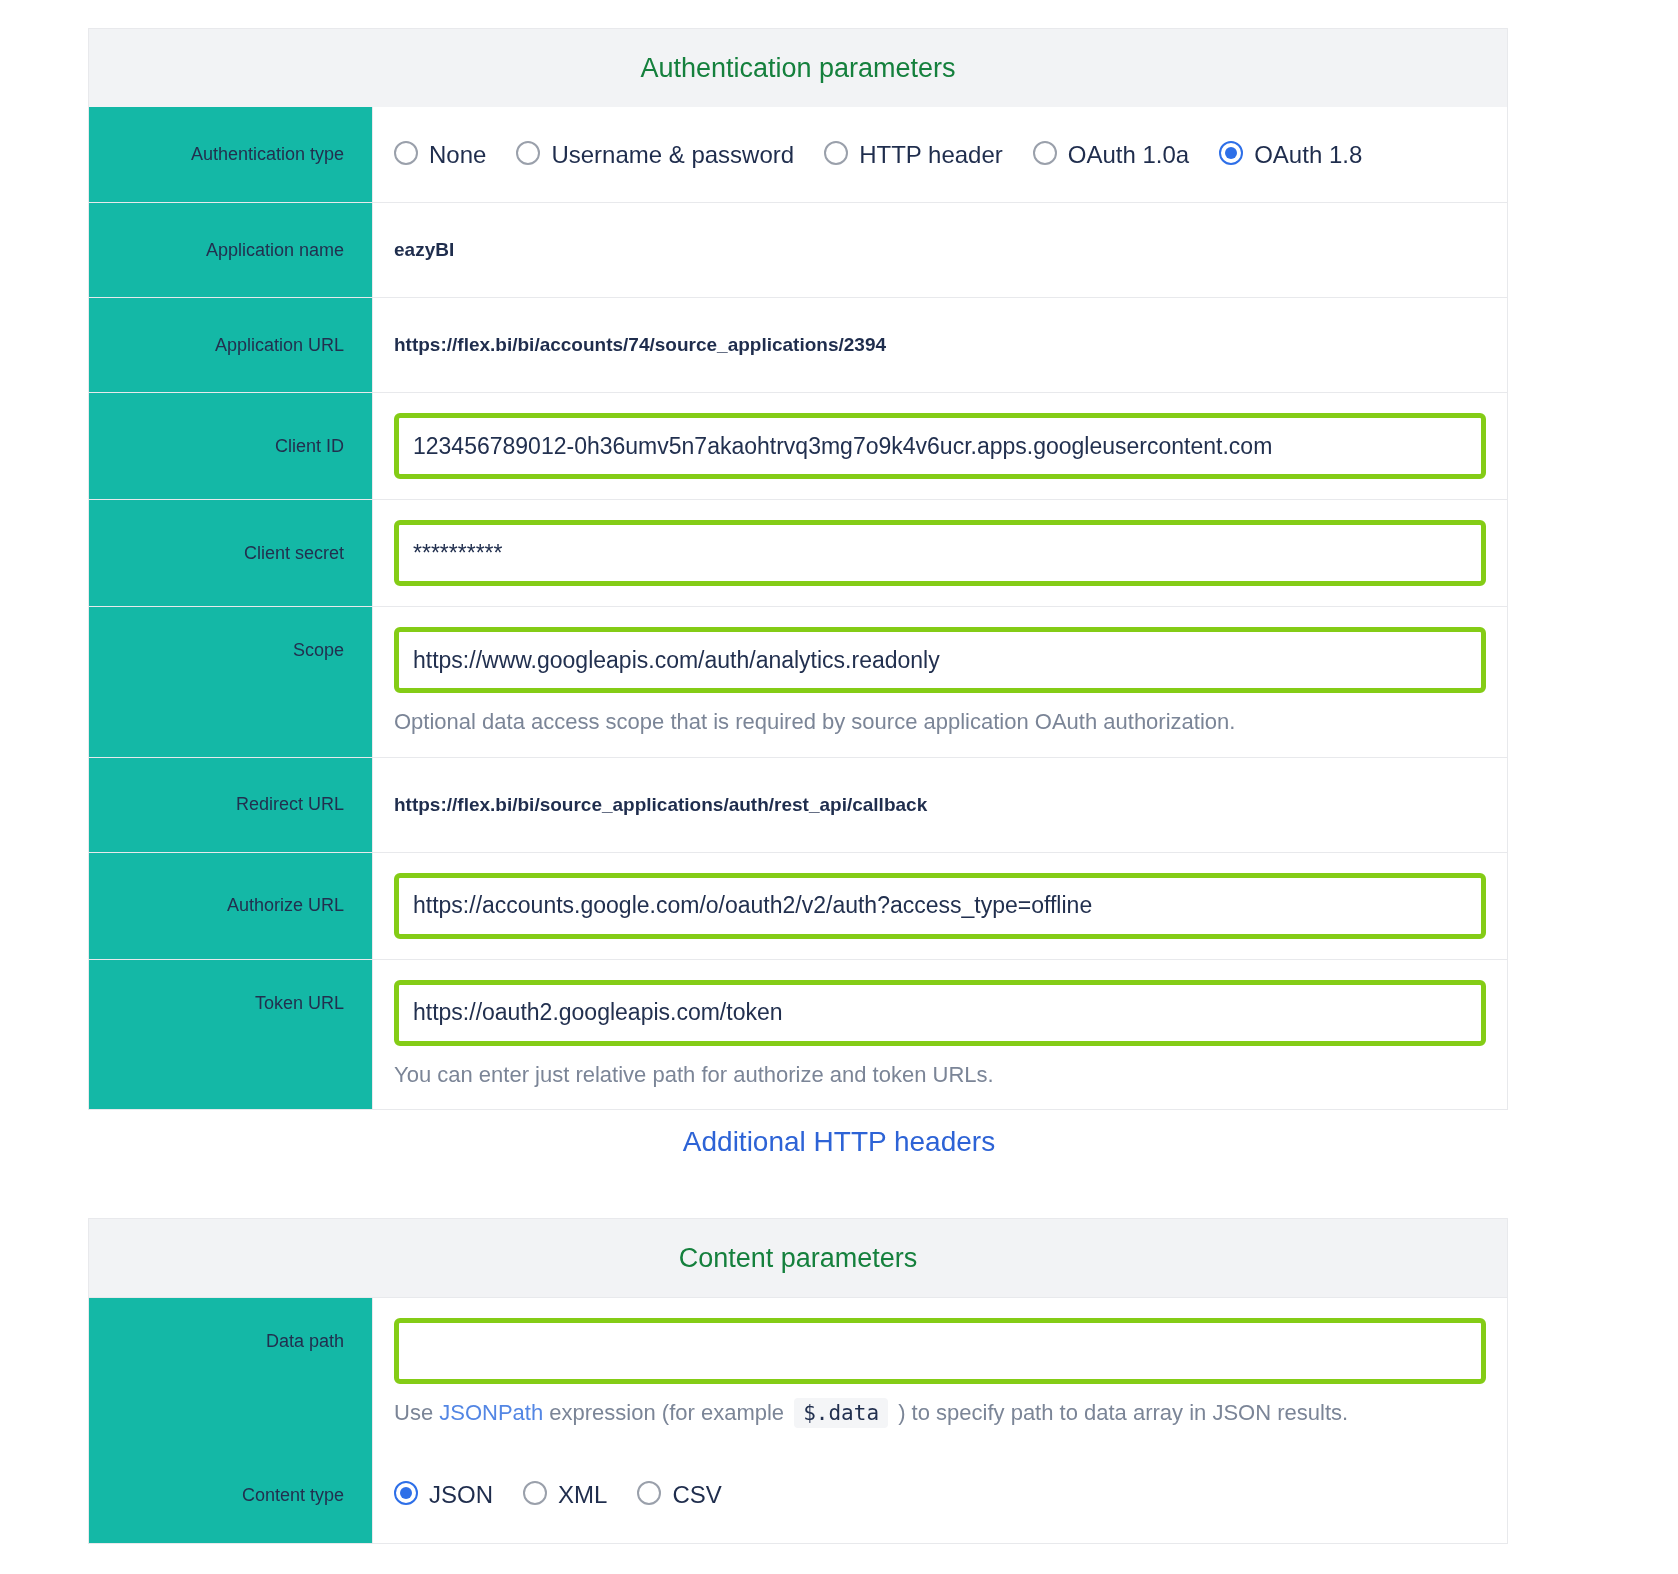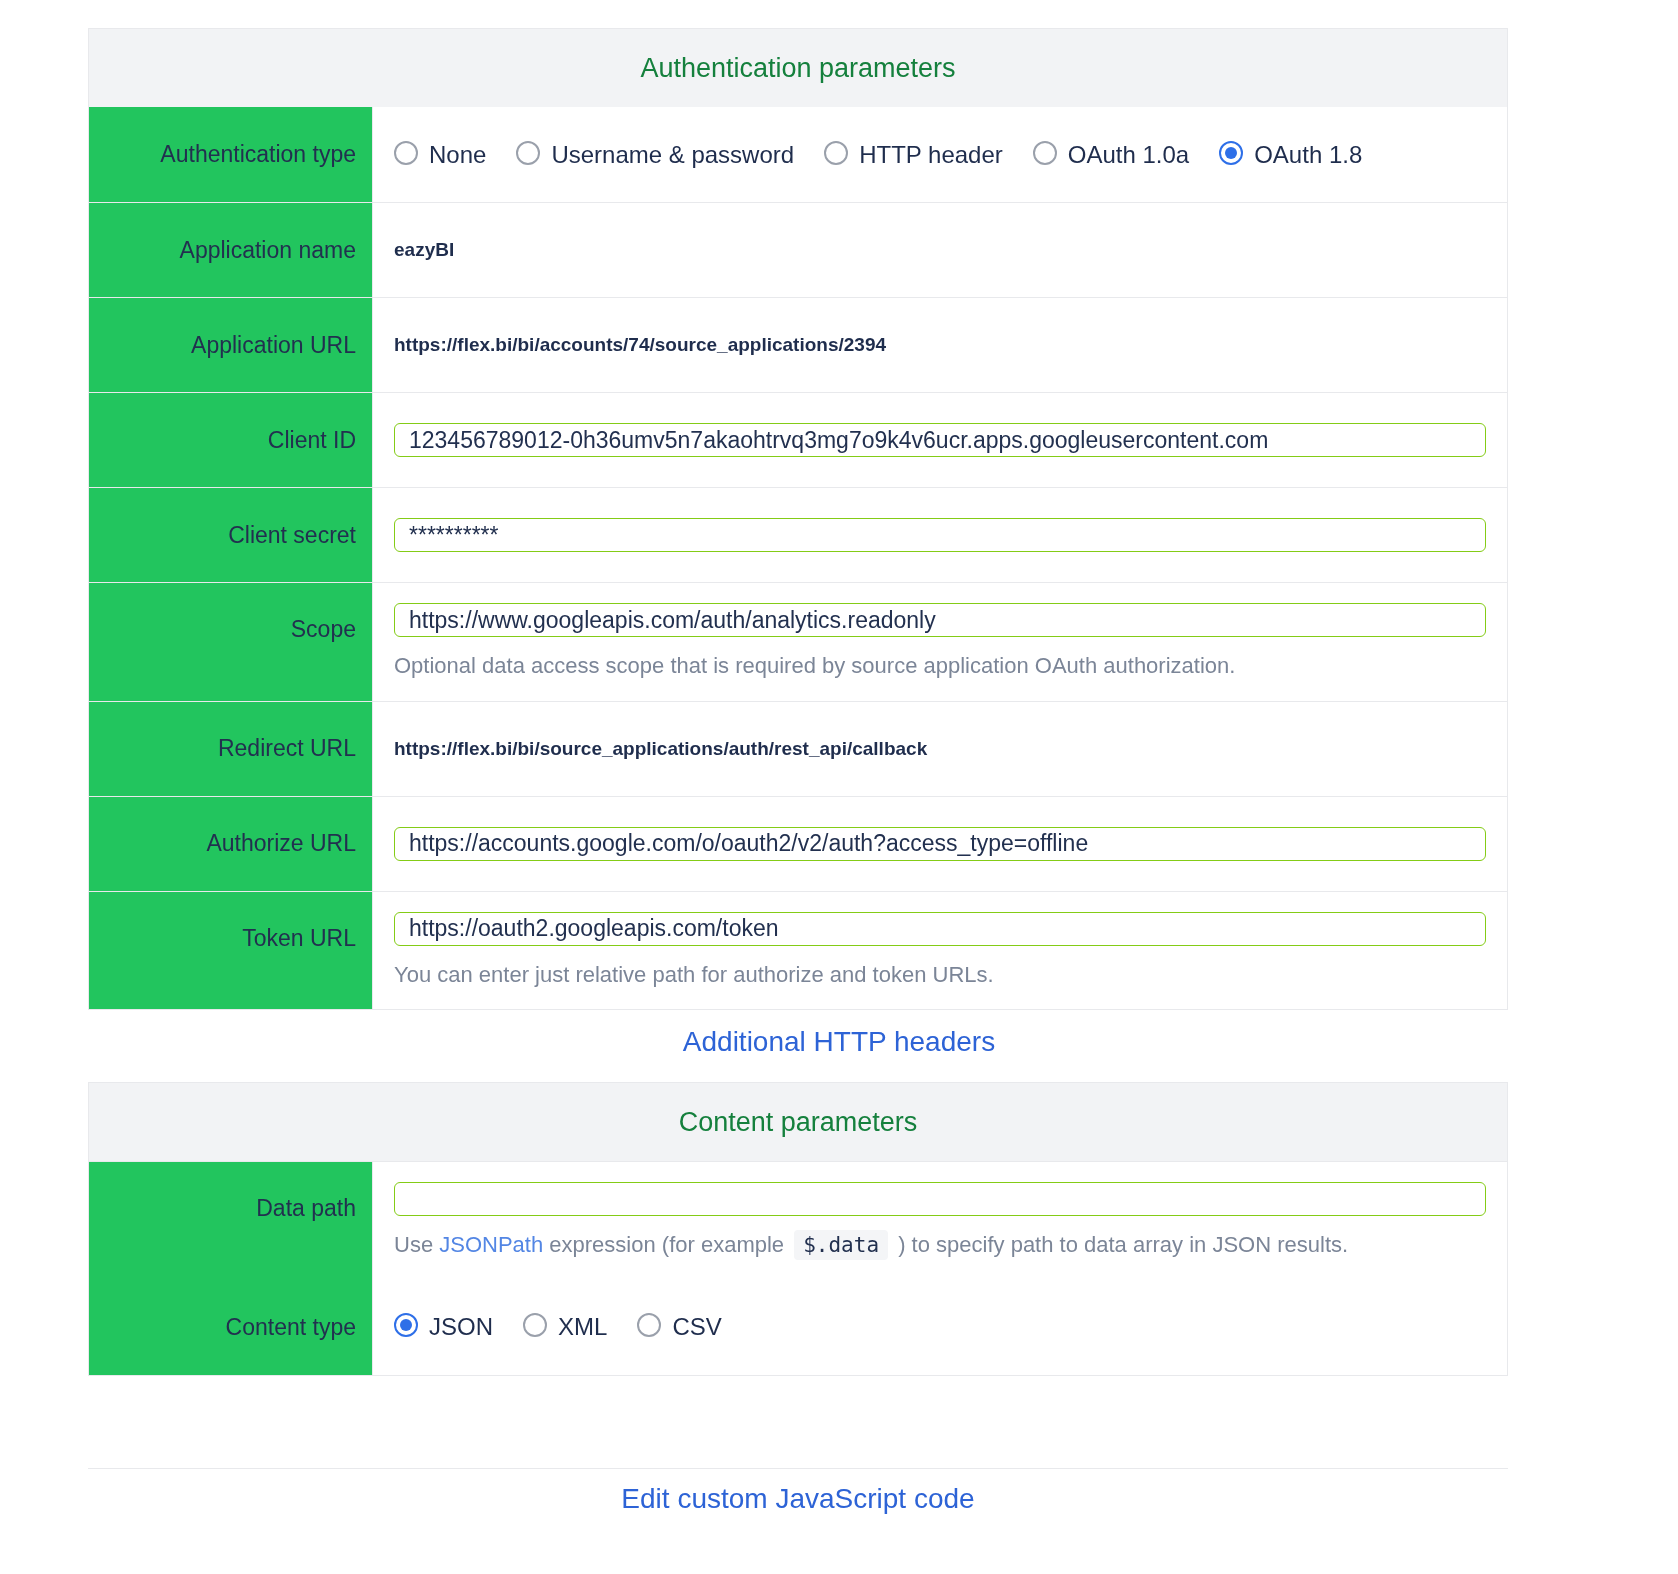--- a/index.html
+++ b/index.html
@@ -10,56 +10,56 @@
     color: #22304f;
   }
   .page { width: 1678px; height: 1574px; position: relative; }
 
   .param-table {
     width: 1420px; margin-left: 88px;
     border: 1px solid #e8e9ec;
     background: #ffffff;
   }
   .table-auth { margin-top: 28px; }
-  .table-content { margin-top: 24px; }
+  .table-content { margin-top: 60px; }
 
   .table-header {
     height: 78px;
     background: #f2f3f5;
     display: flex; align-items: center; justify-content: center;
     font-size: 27px; color: #15803d;
   }
 
   .row {
     display: flex;
     border-top: 1px solid #e8e9ec;
     min-height: 95px;
   }
   .label-cell {
     flex: 0 0 284px;
-    background: #22c55e;
+    background: #14b8a6;
     border-right: 1px solid #e8e9ec;
     display: flex; align-items: center; justify-content: flex-end;
-    padding-right: 16px;
-    font-size: 23px; color: #22304f;
+    padding-right: 28px;
+    font-size: 18px; color: #22304f;
     text-align: right;
   }
   .row.has-help .label-cell { align-items: flex-start; padding-top: 33px; }
   .value-cell {
     flex: 1 1 auto;
     display: flex; flex-direction: column; justify-content: center;
     padding: 20px 21px;
     background: #ffffff;
     min-width: 0;
   }
   .static-value { font-size: 19px; font-weight: bold; color: #1f2d4d; }
 
   .text-input {
-    width: 100%; height: 34px;
-    border: 1px solid #84cc16; border-radius: 6px;
+    width: 100%; height: 66px;
+    border: 5px solid #84cc16; border-radius: 6px;
     font-family: "Liberation Sans", sans-serif;
     font-size: 23px; color: #22304f;
     padding: 0 14px;
     background: #ffffff;
     outline: none;
   }
   .help-text {
     margin-top: 15px;
     font-size: 22px; color: #7b8597;
     line-height: 1.3;

